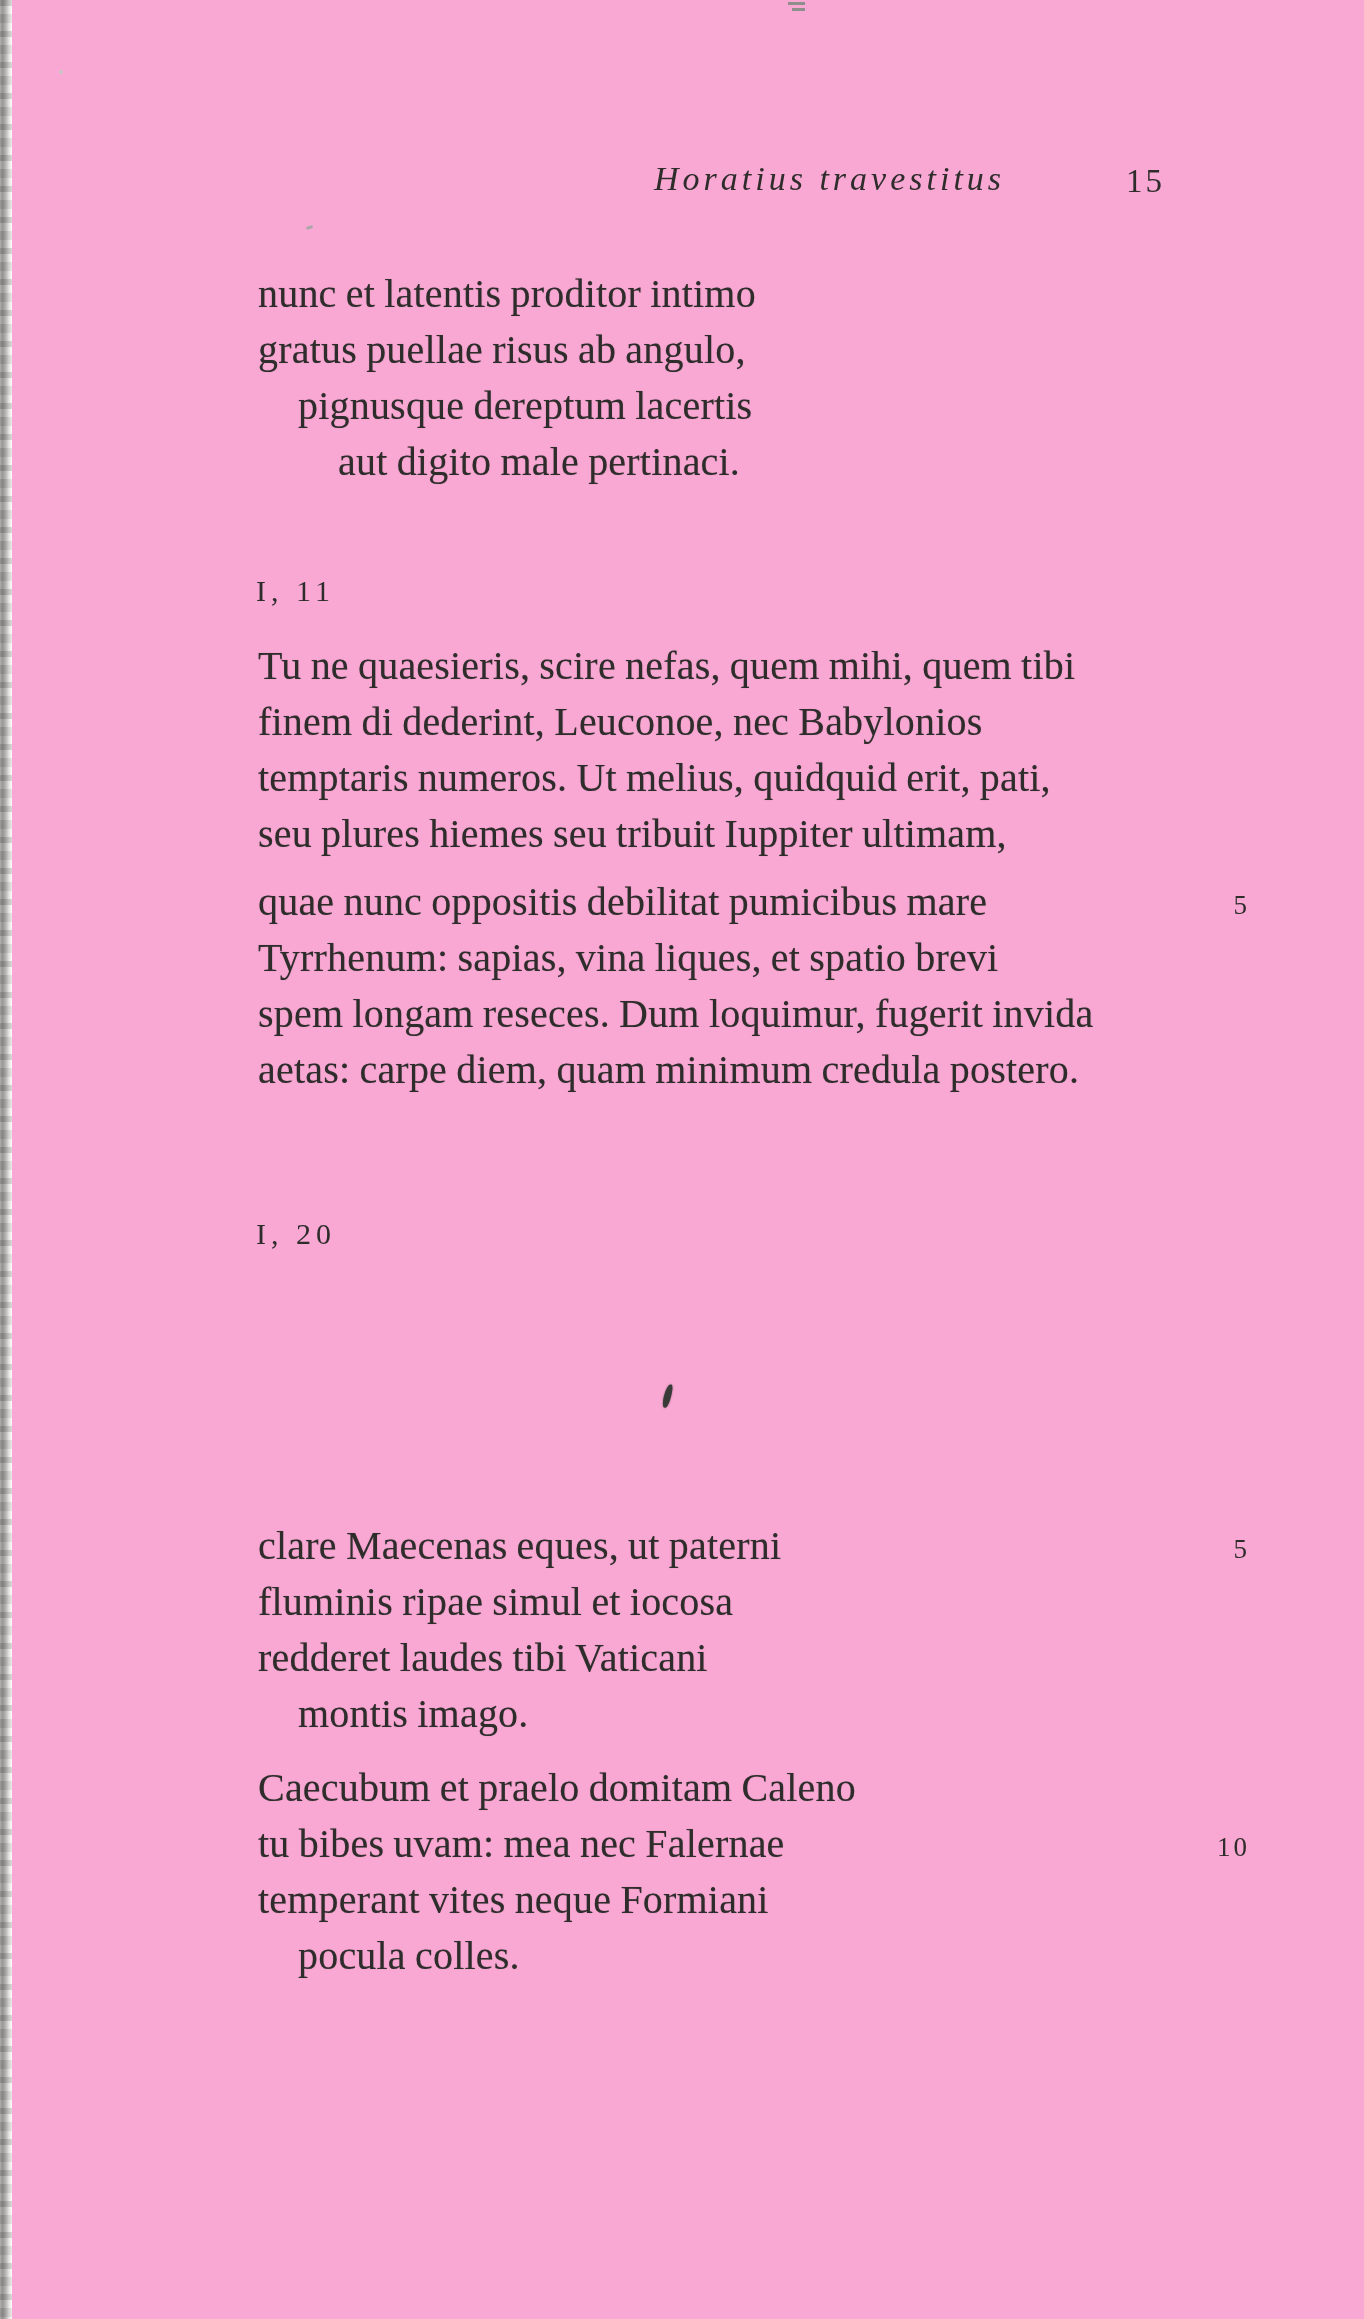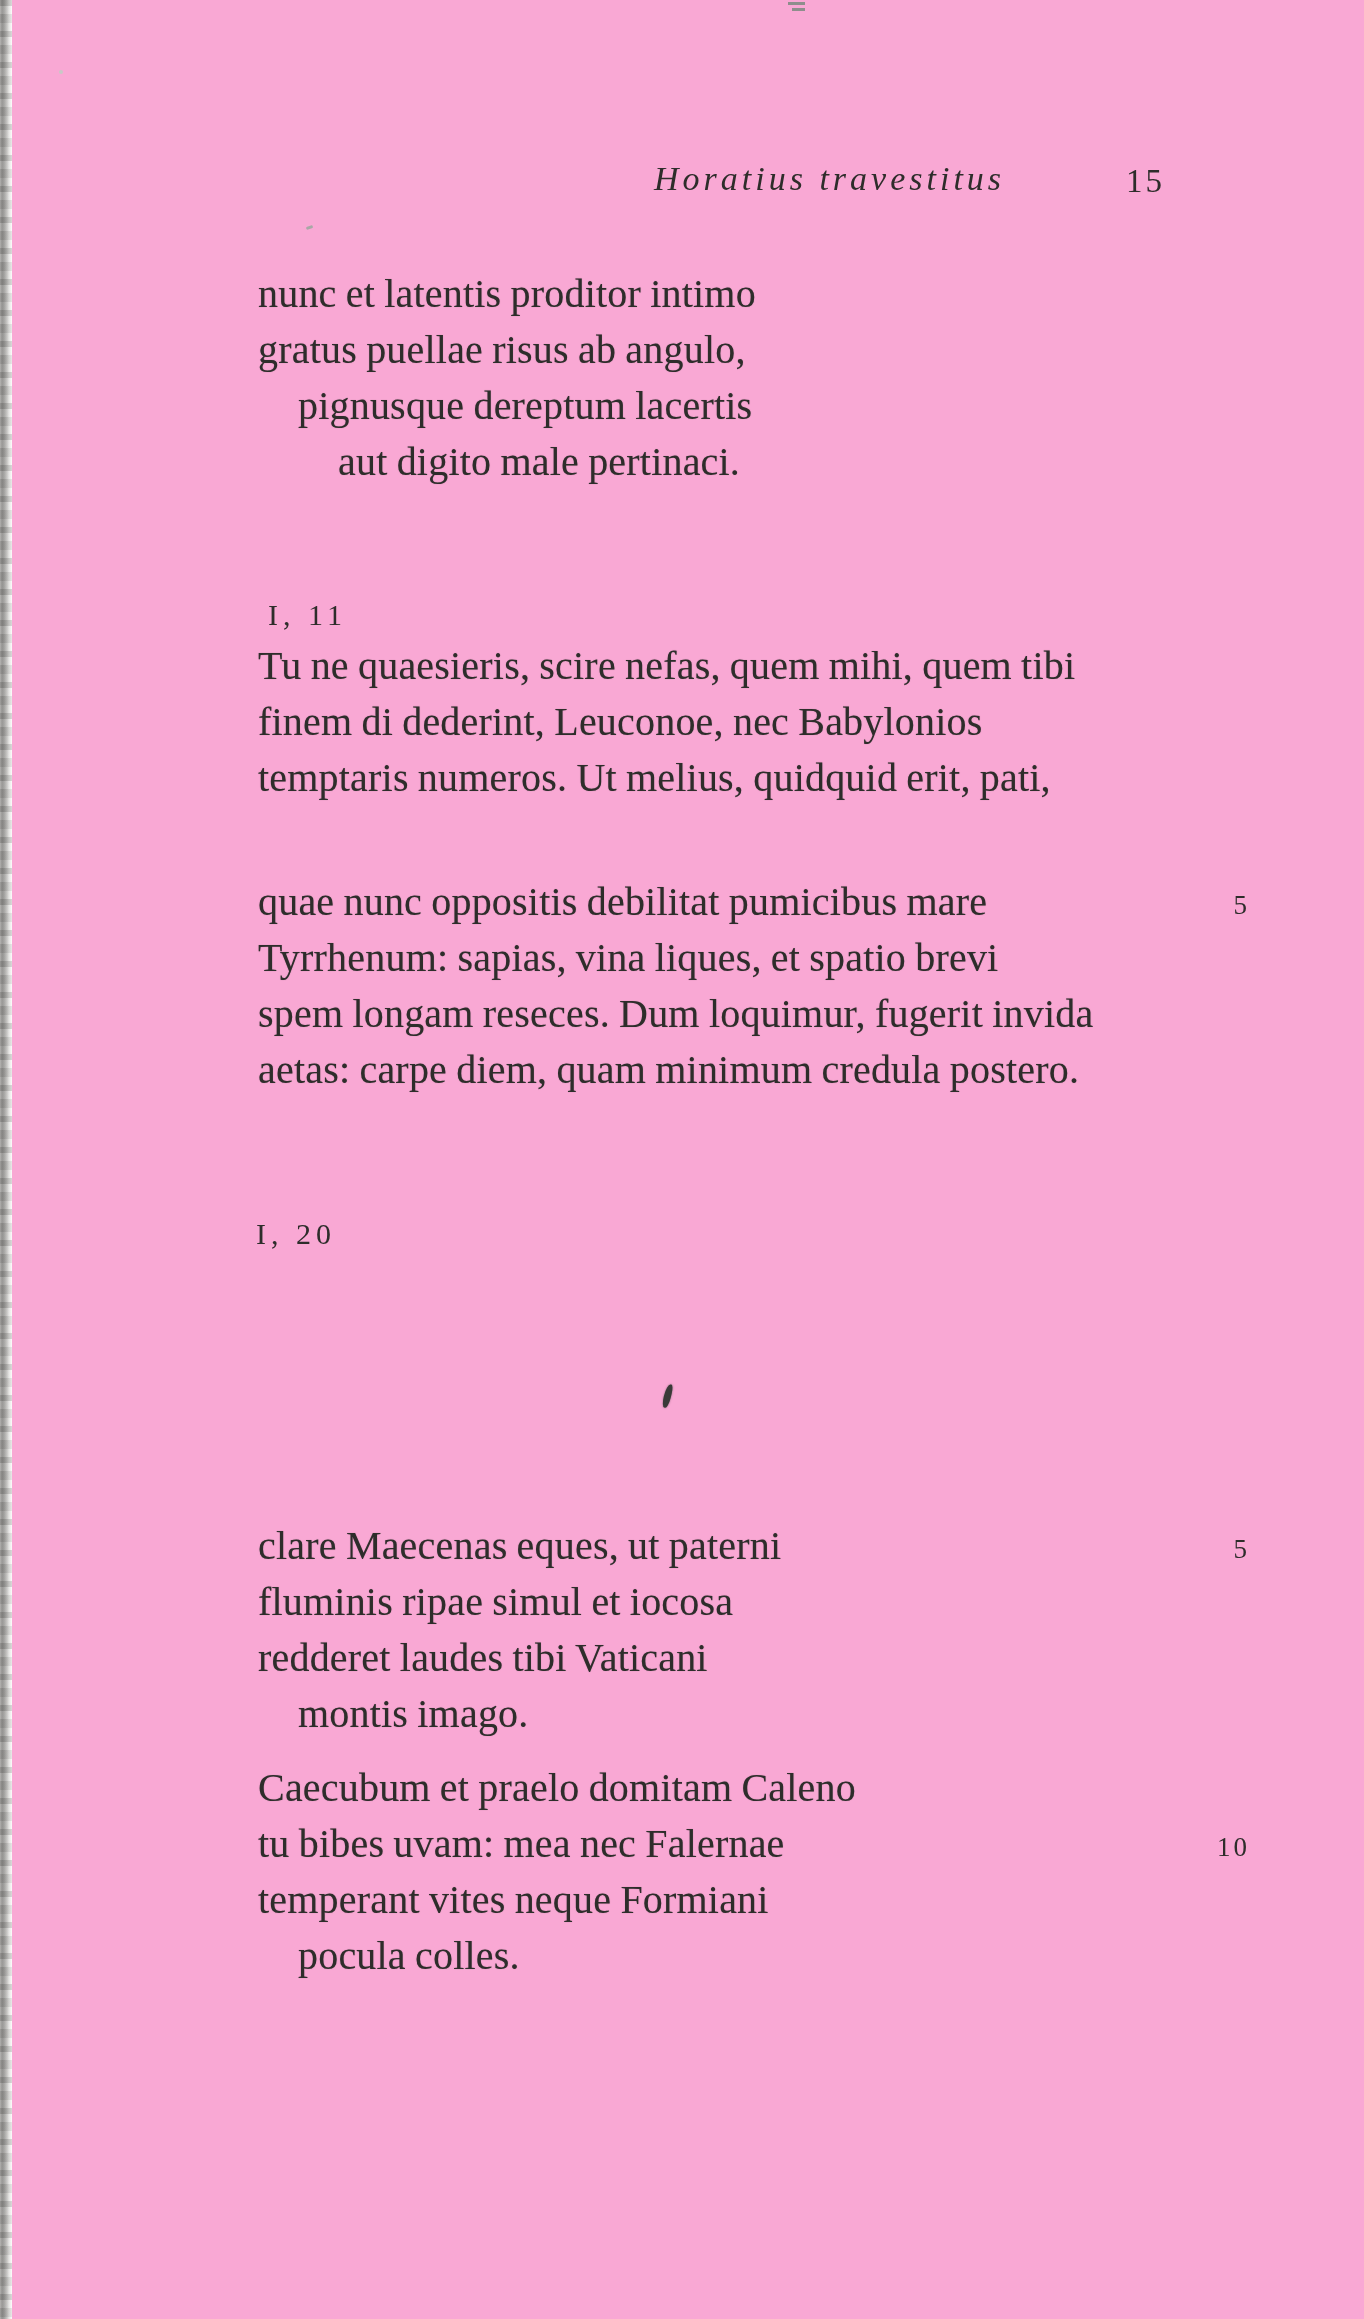--- a/index.html
+++ b/index.html
@@ -57,21 +57,21 @@
   .ind-1 { padding-left: 40px; }
   .ind-2 { padding-left: 80px; }
   .line-num {
     position: absolute; right: 0; top: 3px; width: 80px;
     text-align: right;
     font-size: 27px; line-height: 56px; letter-spacing: 3px;
     text-shadow: none;
   }
   
   .blk-cont   { top: 239px; margin-top: 27px; }
-  .hd-1-11    { top: 595px; margin-left: 12px; }
+  .hd-1-11    { top: 571px; }
   .blk-a      { top: 638px; }
   .blk-b      { top: 874px; }
   .hd-1-20    { top: 1214px; }
   .blk-s1     { top: 1278px; }
   .blk-s2     { top: 1518px; }
   .blk-s3     { top: 1760px; }
   
   .mark-top {
     position: absolute; left: 788px; top: 2px; width: 17px; height: 10px;
   }
@@ -116,20 +116,21 @@
     <div class="poem-line ind-1"><span>pignusque dereptum lacertis</span></div>
     <div class="poem-line ind-2"><span>aut digito male pertinaci.</span></div>
   </div>
 
   <div class="ode-heading hd-1-11">I, 11</div>
 
   <div class="stanza blk-a">
     <div class="poem-line"><span>Tu ne quaesieris, scire nefas, quem mihi, quem tibi</span></div>
     <div class="poem-line"><span>finem di dederint, Leuconoe, nec Babylonios</span></div>
     <div class="poem-line"><span>temptaris numeros. Ut melius, quidquid erit, pati,</span></div>
+    <div class="poem-line"><span>seu plures hiemes seu tribuit Iuppiter ultimam,</span></div>
   </div>
 
   <div class="stanza blk-b">
     <div class="poem-line">
       <span>quae nunc oppositis debilitat pumicibus mare</span>
       <span class="line-num">5</span>
     </div>
     <div class="poem-line"><span>Tyrrhenum: sapias, vina liques, et spatio brevi</span></div>
     <div class="poem-line"><span>spem longam reseces. Dum loquimur, fugerit invida</span></div>
     <div class="poem-line"><span>aetas: carpe diem, quam minimum credula postero.</span></div>

